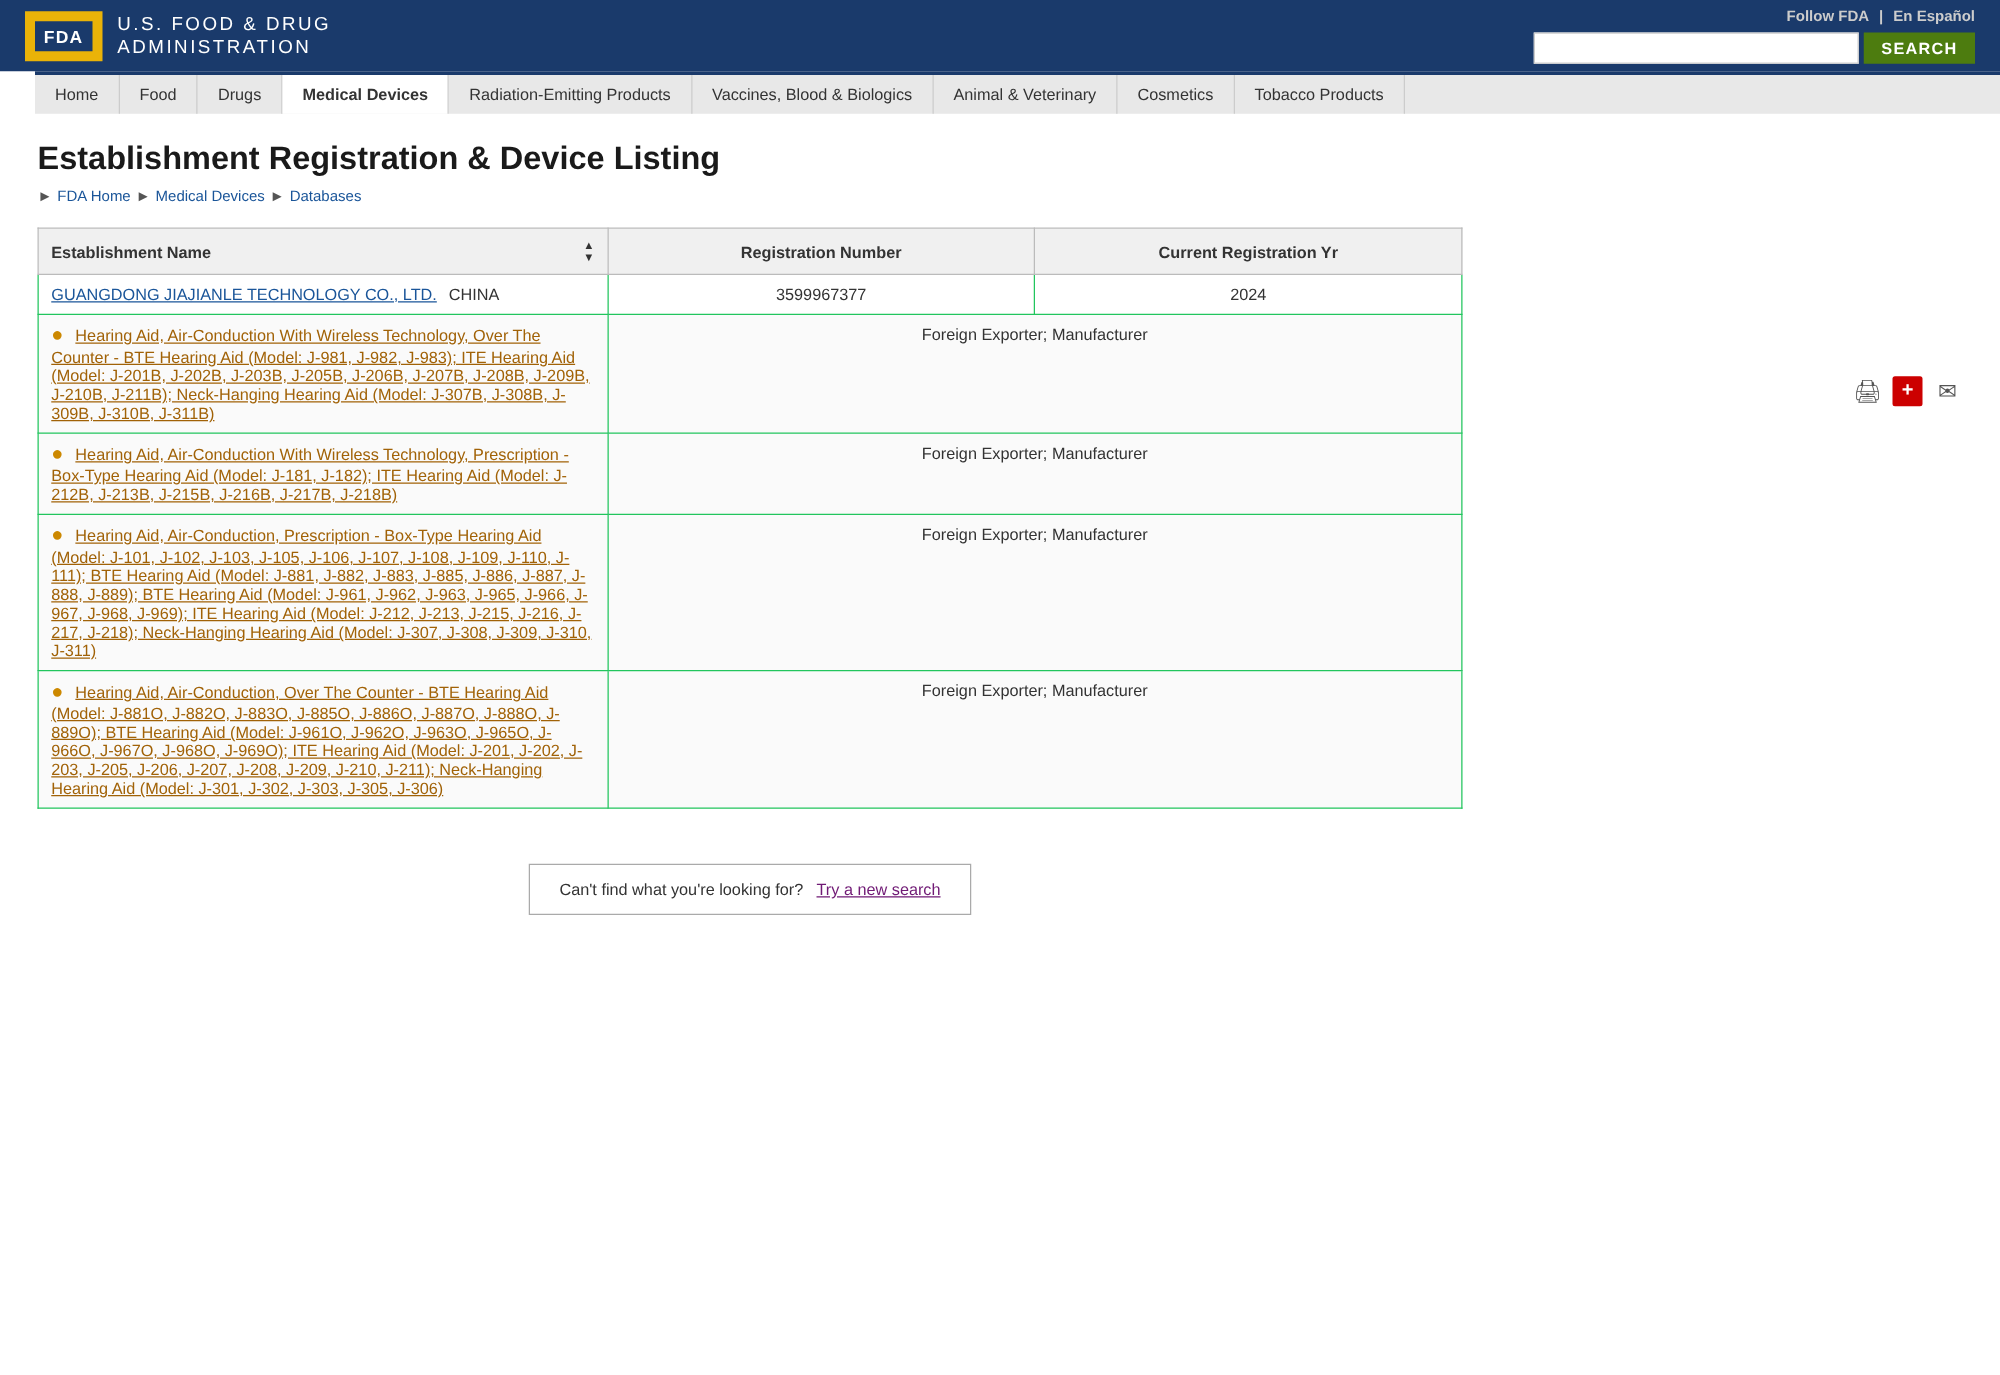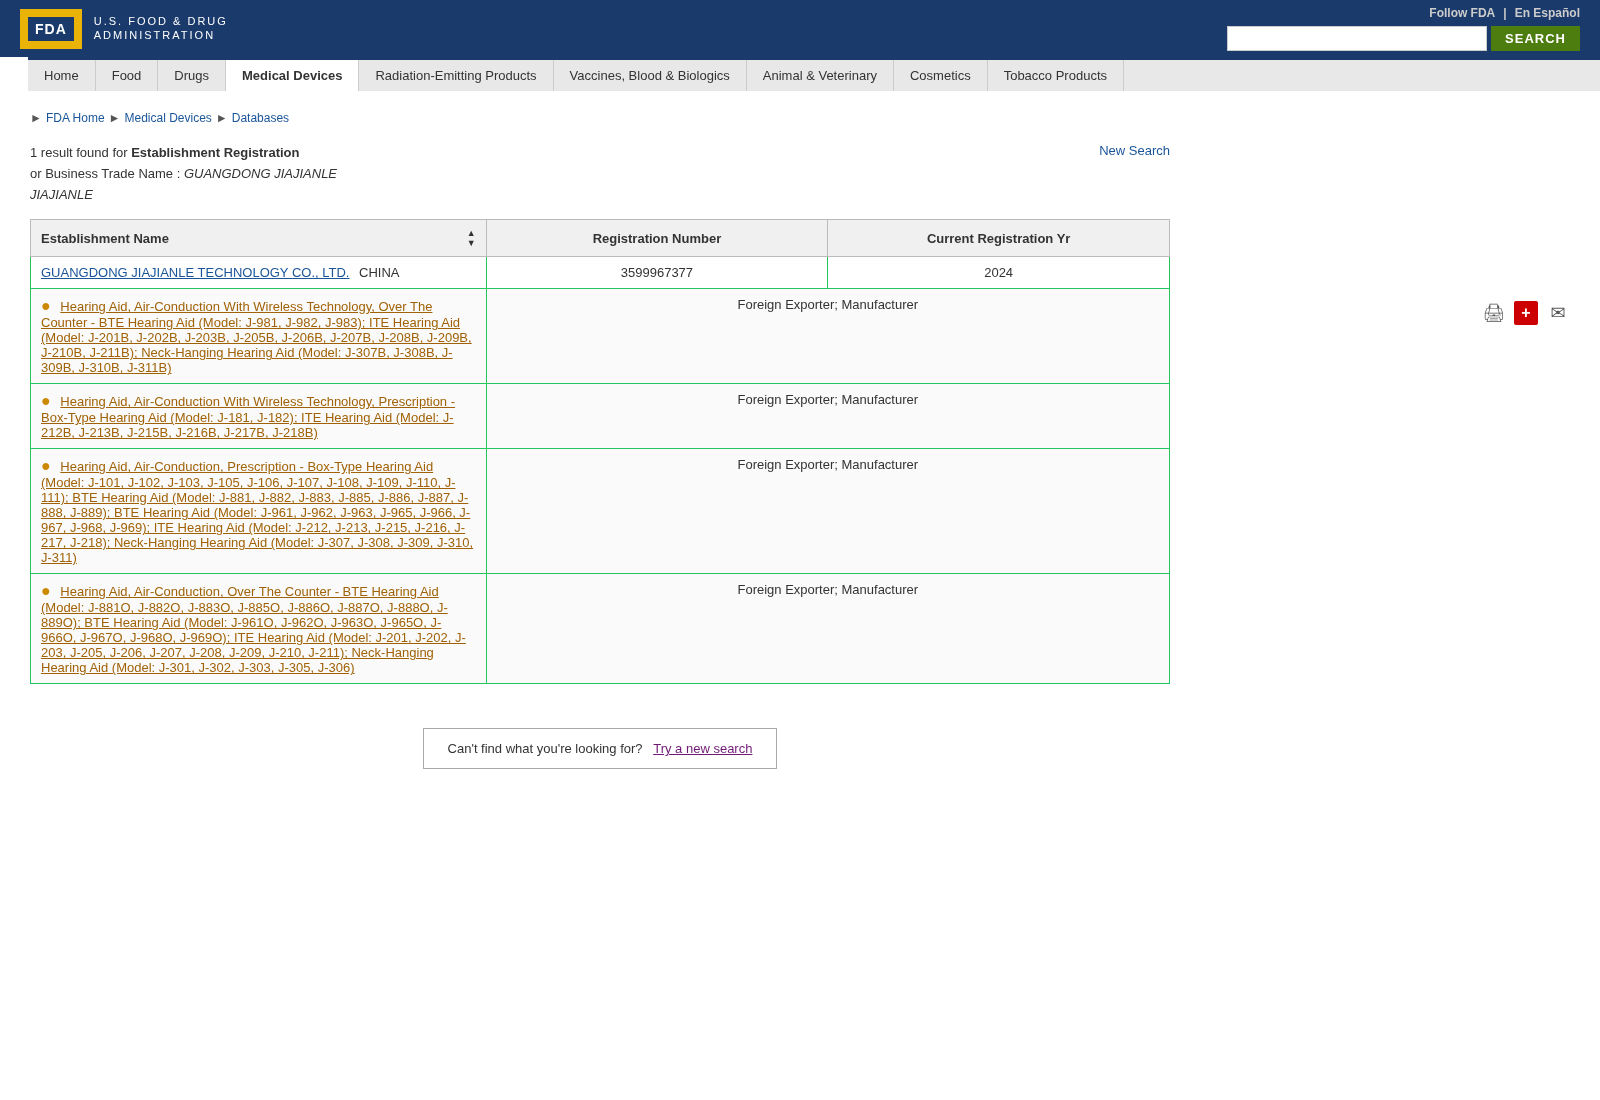--- a/index.html
+++ b/index.html
@@ -28,21 +28,21 @@
       letter-spacing: 1px;
     }
     .fda-name {
       color: #fff;
       font-size: 18px;
       font-weight: bold;
       line-height: 1.2;
     }
     .fda-name span {
       display: block;
-      font-size: 11px;
+      font-size: 15px;
       font-weight: normal;
       letter-spacing: 2px;
     }
     .top-right {
       display: flex;
       flex-direction: column;
       align-items: flex-end;
       gap: 6px;
     }
     .top-links {
@@ -254,37 +254,30 @@
 </nav>
 
 <div class="main-wrapper">
   <div class="icon-row">
     <div class="icon-btn print-icon">🖨</div>
     <div class="icon-btn plus-icon">+</div>
     <div class="icon-btn mail-icon">✉</div>
   </div>
 
   <div class="content">
+    <div class="page-title">Establishment Registration &amp; Device Listing</div>
     <div class="breadcrumb">
       <span>►</span>
       <a>FDA Home</a>
       <span>►</span>
       <a>Medical Devices</a>
       <span>►</span>
       <a>Databases</a>
     </div>
 
-    <div class="result-header">
-      <div class="result-text">
-        <span>1 result found for <strong>Establishment Registration</strong></span><br>
-        <span>or Business Trade Name : <em>GUANGDONG JIAJIANLE</em></span><br>
-        <em>JIAJIANLE</em>
-      </div>
-      <a class="new-search-link">New Search</a>
-    </div>
 
     <table>
       <thead>
         <tr>
           <th class="col-name">
             <div class="th-name-inner">
               <span>Establishment Name</span>
               <span class="sort-arrows">▲<br>▼</span>
             </div>
           </th>

